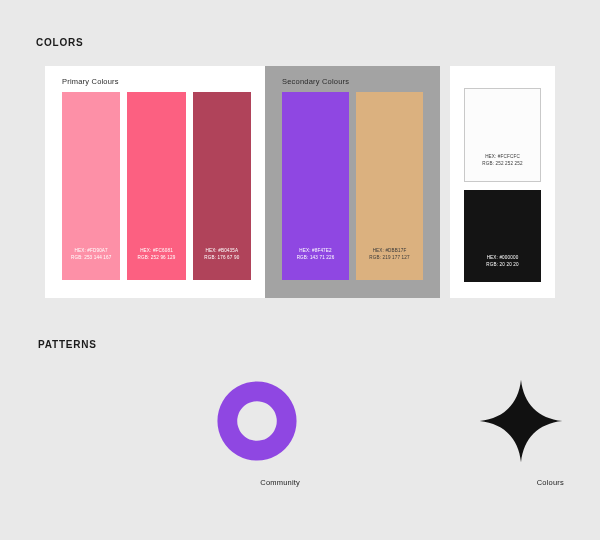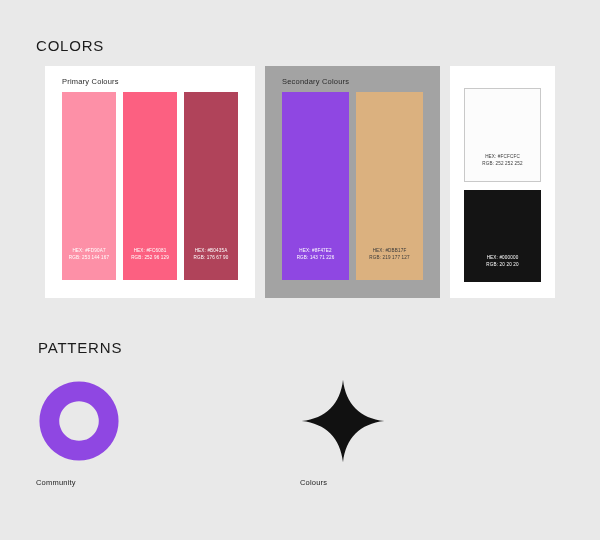--- a/index.html
+++ b/index.html
@@ -16,34 +16,34 @@
   }
   .page {
     position: relative;
     width: 600px;
     height: 540px;
   }
 
   
   .section-title {
     position: absolute;
-    font-size: 15px;
-    font-weight: normal;
+    font-size: 10px;
+    font-weight: bold;
     letter-spacing: 0.8px;
     color: #1b1b1b;
   }
   #colors-title { left: 36px; top: 37px; }
   #patterns-title { left: 38px; top: 339px; }
 
   
   .card {
     position: absolute;
     background: #ffffff;
   }
-  #card-primary   { left: 45px;  top: 66px; width: 210px; height: 232px; }
+  #card-primary   { left: 45px;  top: 66px; width: 210px; height: 232px; padding-left: 13px; }
   #card-secondary { left: 265px; top: 66px; width: 175px; height: 232px; }
   #card-neutral   { left: 450px; top: 66px; width: 105px; height: 232px; }
 
   .card-title {
     position: absolute;
     left: 17px;
     top: 11px;
     font-size: 7.5px;
     font-weight: normal;
     color: #2b2b2b;
@@ -103,21 +103,21 @@
     position: absolute;
     left: 36px;
     top: 378px;
     width: 528px;
     display: flex;
   }
   .pattern-item {
     flex: 1 1 0;
     display: flex;
     flex-direction: column;
-    align-items: flex-start;
+    align-items: flex-end;
   }
   .pattern-art {
     width: 86px;
     height: 86px;
     position: relative;
   }
   .pattern-label {
     margin-top: 14px;
     font-size: 7.5px;
     color: #1d1d1d;

